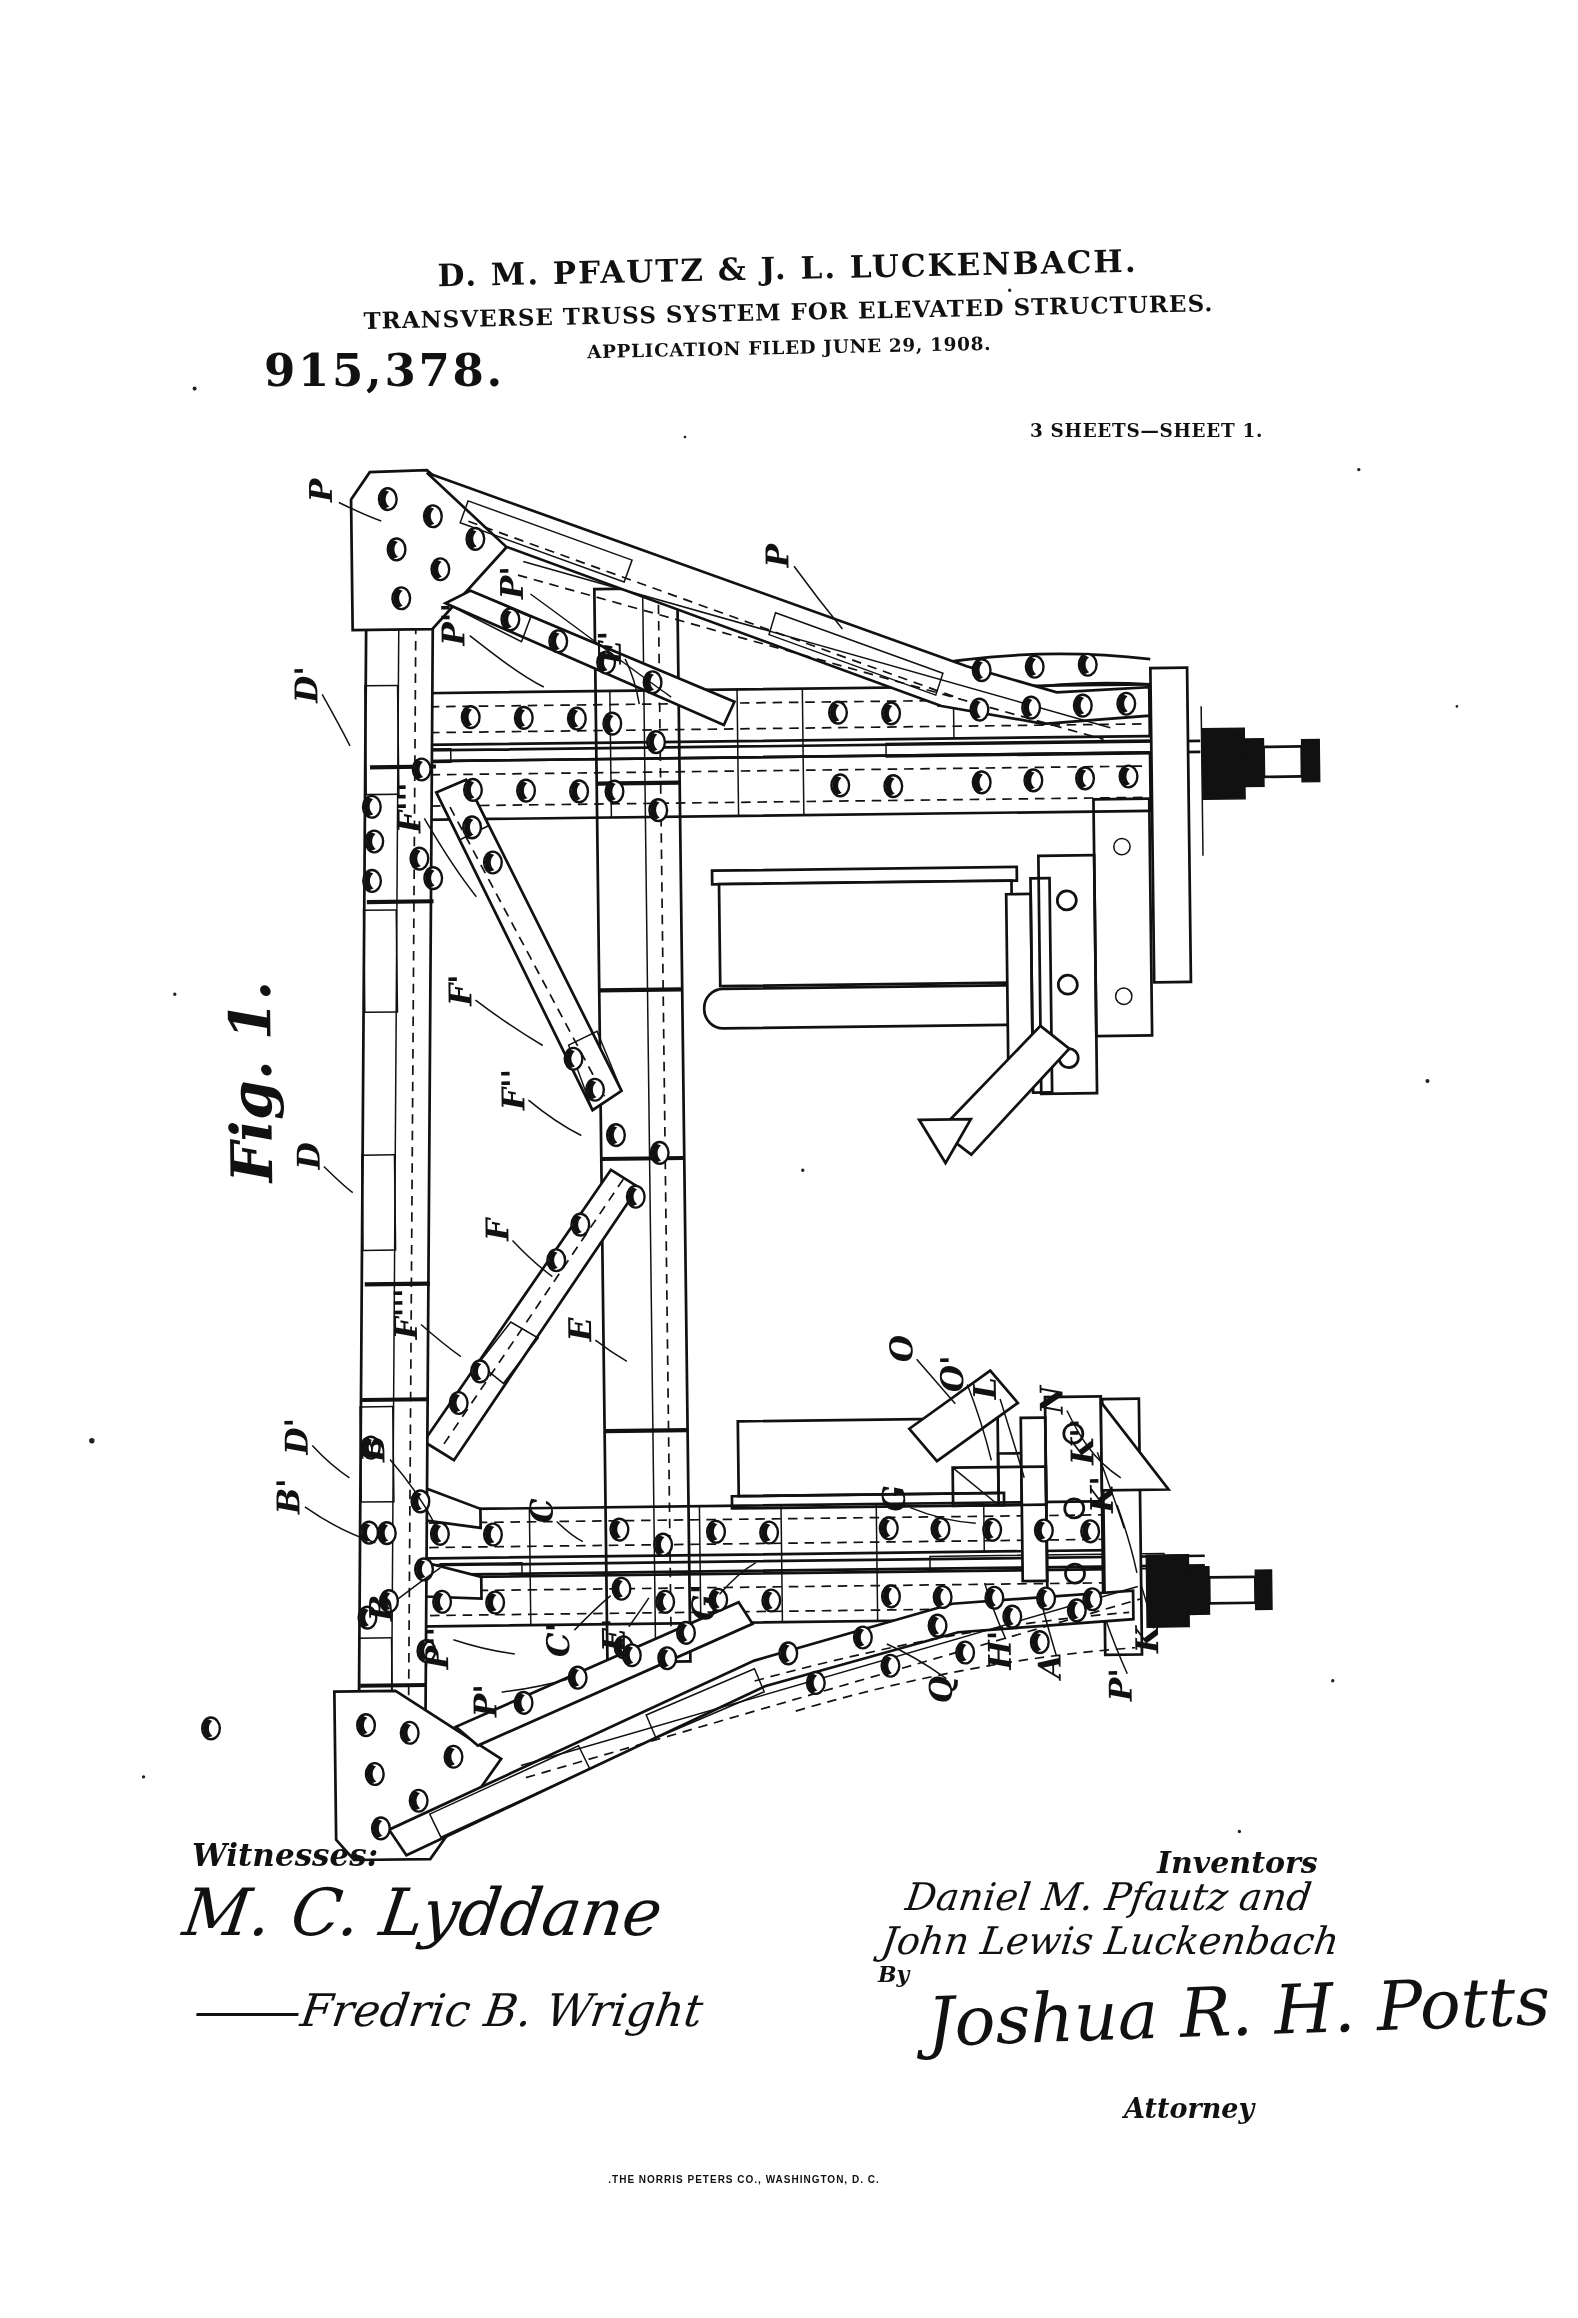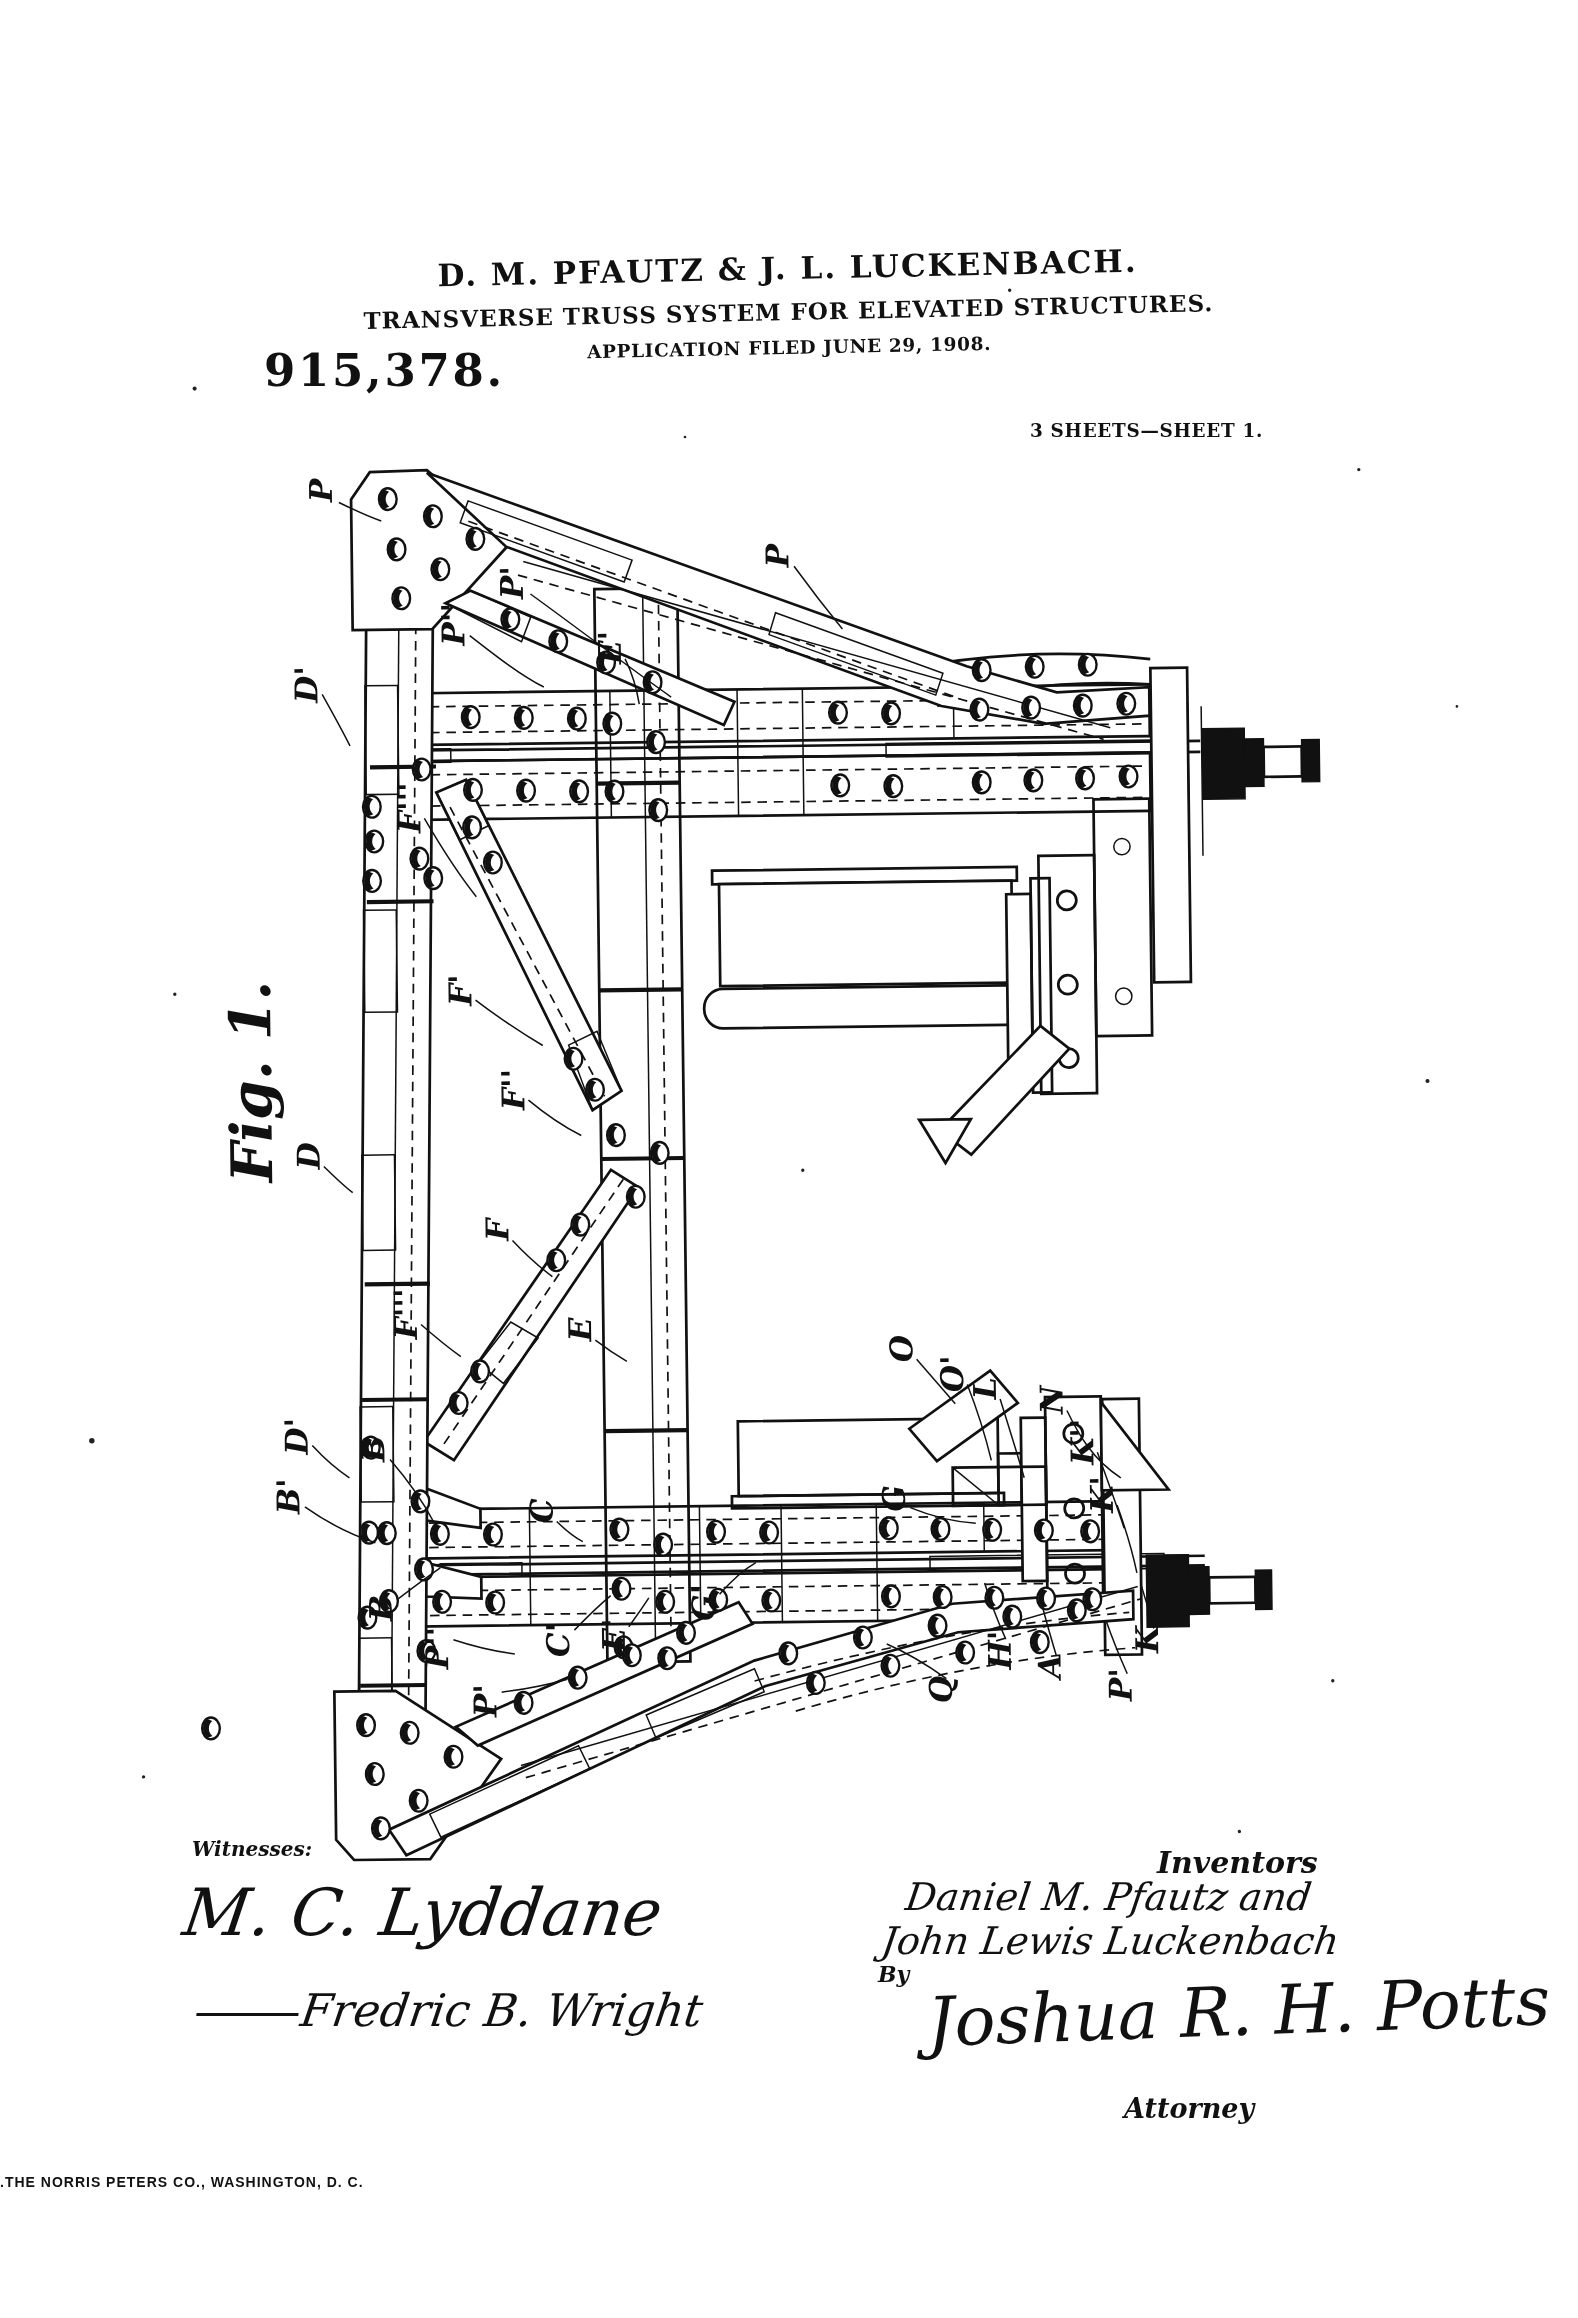--- a/index.html
+++ b/index.html
@@ -20,32 +20,32 @@
   .ln{stroke:#111;fill:none;stroke-width:4;}
   .thin{stroke:#111;fill:none;stroke-width:2.2;}
   .thick{stroke:#111;fill:none;stroke-width:6;}
   .dashf{stroke:#111;fill:none;stroke-width:2.5;stroke-dasharray:14 10;}
   .wh{fill:#fff;stroke:#111;stroke-width:4;}
   .blk{fill:#111;stroke:#111;stroke-width:2;}
   .plabel{font:italic 600 46px "DejaVu Serif",serif;fill:#111;text-anchor:middle;}
   .figlbl{font:italic bold 84px "DejaVu Serif",serif;fill:#111;text-anchor:middle;}
   
   .cursive{font-style:italic;transform:skewX(-8deg);}
-  #witn{position:absolute;left:192px;top:1837px;font-size:20px;font-weight:bold;font-style:italic;}
+  #witn{position:absolute;left:192px;top:1837px;font-size:31px;font-weight:bold;font-style:italic;}
   #sig1{position:absolute;left:184px;top:1875px;font-size:65px;font-style:italic;white-space:nowrap;}
   #sig2{position:absolute;left:197px;top:1984px;font-size:45px;font-style:italic;white-space:nowrap;}
   .sigdash{display:inline-block;width:102px;border-top:3.4px solid #111;vertical-align:middle;margin-right:-12.2px;}
   #invh{position:absolute;left:1157px;top:1845px;font-size:30px;font-weight:bold;font-style:italic;}
   #inv1{position:absolute;left:906px;top:1875px;font-size:38px;font-style:italic;white-space:nowrap;}
   #inv2{position:absolute;left:882px;top:1919px;font-size:38px;font-style:italic;white-space:nowrap;}
   #byl{position:absolute;left:878px;top:1961px;font-size:22px;font-style:italic;font-weight:bold;}
   #sig3{position:absolute;left:927px;top:1972px;font-size:68px;font-style:italic;white-space:nowrap;transform:rotate(-2deg);}
   #attn{position:absolute;left:1124px;top:2093px;font-size:27px;font-weight:bold;font-style:italic;}
-  #printer{position:absolute;left:0;top:2174px;width:1488px;text-align:left;
-           font-family:"Liberation Sans",sans-serif;font-weight:bold;font-size:14px;letter-spacing:1px;}
+  #printer{position:absolute;left:0;top:2174px;width:1488px;text-align:center;
+           font-family:"Liberation Sans",sans-serif;font-weight:bold;font-size:10px;letter-spacing:1px;}
 </style>
 </head>
 <body>
 
 <div id="page">
 
   <div id="hdr">
     <div id="hl1" class="hl">D. M. PFAUTZ &amp; J. L. LUCKENBACH.</div>
     <div id="hl2" class="hl">TRANSVERSE TRUSS SYSTEM FOR ELEVATED STRUCTURES.</div>
     <div id="hl3" class="hl">APPLICATION FILED JUNE 29, 1908.</div>

